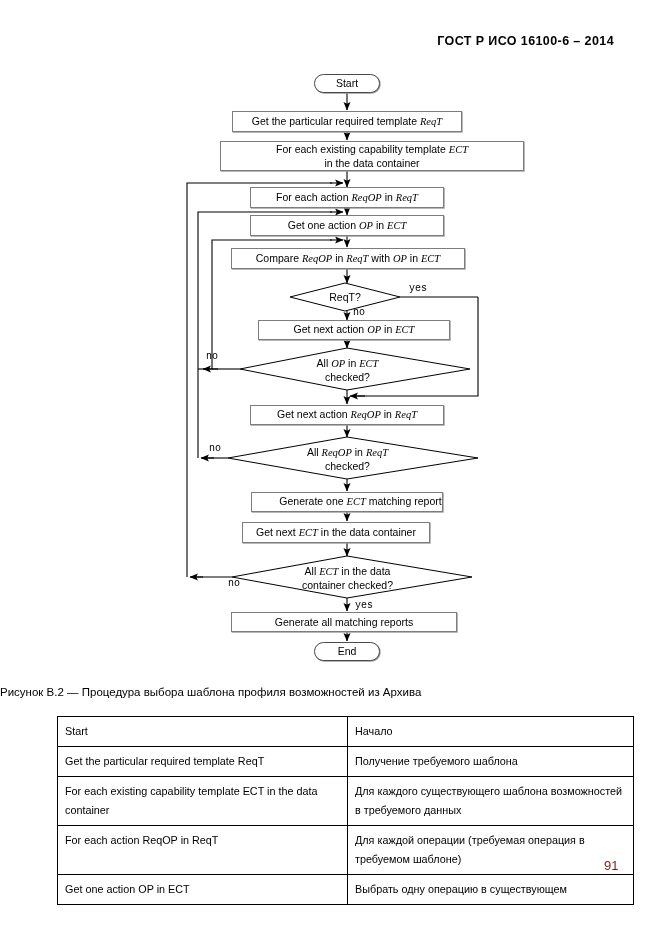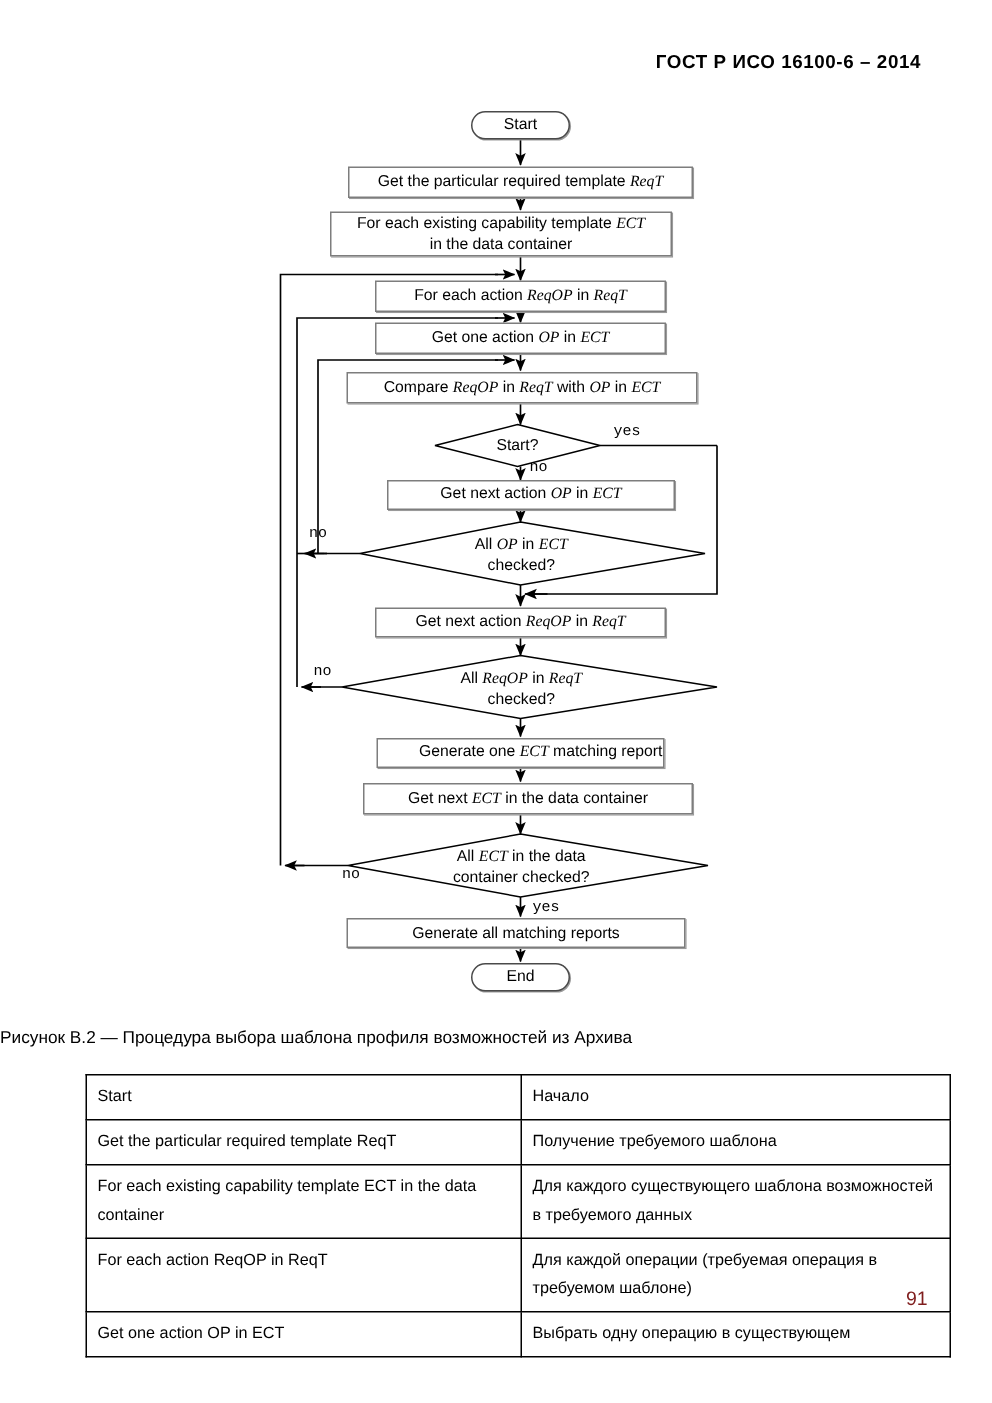--- a/index.html
+++ b/index.html
@@ -201,39 +201,39 @@
     </svg>
 
     <div class="node term" style="left:314px; top:74px; width:66px; height:19px;">
       <span>Start</span>
     </div>
 
     <div class="node rect" style="left:232px; top:111px; width:230px; height:21px;">
       <span>Get the particular required template <em class="it">ReqT</em></span>
     </div>
 
-    <div class="node rect" style="left:220px; top:141px; width:228px; height:30px; flex-direction:column;">
+    <div class="node rect" style="left:220px; top:141px; width:304px; height:30px; flex-direction:column;">
       <span>For each existing capability template <em class="it">ECT</em></span>
       <span>in the data container</span>
     </div>
 
     <div class="node rect" style="left:250px; top:187px; width:194px; height:21px;">
       <span>For each action <em class="it">ReqOP</em> in <em class="it">ReqT</em></span>
     </div>
 
     <div class="node rect" style="left:250px; top:215px; width:194px; height:21px;">
       <span>Get one action <em class="it">OP</em> in <em class="it">ECT</em></span>
     </div>
 
     <div class="node rect" style="left:231px; top:248px; width:234px; height:21px;">
       <span>Compare <em class="it">ReqOP</em> in <em class="it">ReqT</em> with <em class="it">OP</em> in <em class="it">ECT</em></span>
     </div>
 
     <div class="node diamond" style="left:290px; top:286px; width:110px; height:22px;">
-      <span class="diamond-label">Start?</span>
+      <span class="diamond-label">ReqT?</span>
     </div>
 
     <div class="node rect" style="left:258px; top:320px; width:192px; height:20px;">
       <span>Get next action <em class="it">OP</em> in <em class="it">ECT</em></span>
     </div>
 
     <div class="node diamond" style="left:265px; top:356px; width:165px; height:28px; flex-direction:column;">
       <span class="diamond-label">All <em class="it">OP</em> in <em class="it">ECT</em></span>
       <span class="diamond-label">checked?</span>
     </div>
@@ -244,21 +244,21 @@
 
     <div class="node diamond" style="left:265px; top:445px; width:165px; height:28px; flex-direction:column;">
       <span class="diamond-label">All <em class="it">ReqOP</em> in <em class="it">ReqT</em></span>
       <span class="diamond-label">checked?</span>
     </div>
 
     <div class="node rect" style="left:251px; top:492px; width:192px; height:20px;padding-left:27px;">
       <span>Generate one <em class="it">ECT</em> matching report</span>
     </div>
 
-    <div class="node rect" style="left:242px; top:522px; width:220px; height:21px;">
+    <div class="node rect" style="left:242px; top:522px; width:188px; height:21px;">
       <span>Get next <em class="it">ECT</em> in the data container</span>
     </div>
 
     <div class="node diamond" style="left:265px; top:564px; width:165px; height:28px; flex-direction:column;">
       <span class="diamond-label">All <em class="it">ECT</em> in the data</span>
       <span class="diamond-label">container checked?</span>
     </div>
 
     <div class="node rect" style="left:231px; top:612px; width:226px; height:20px;">
       <span>Generate all matching reports</span>

